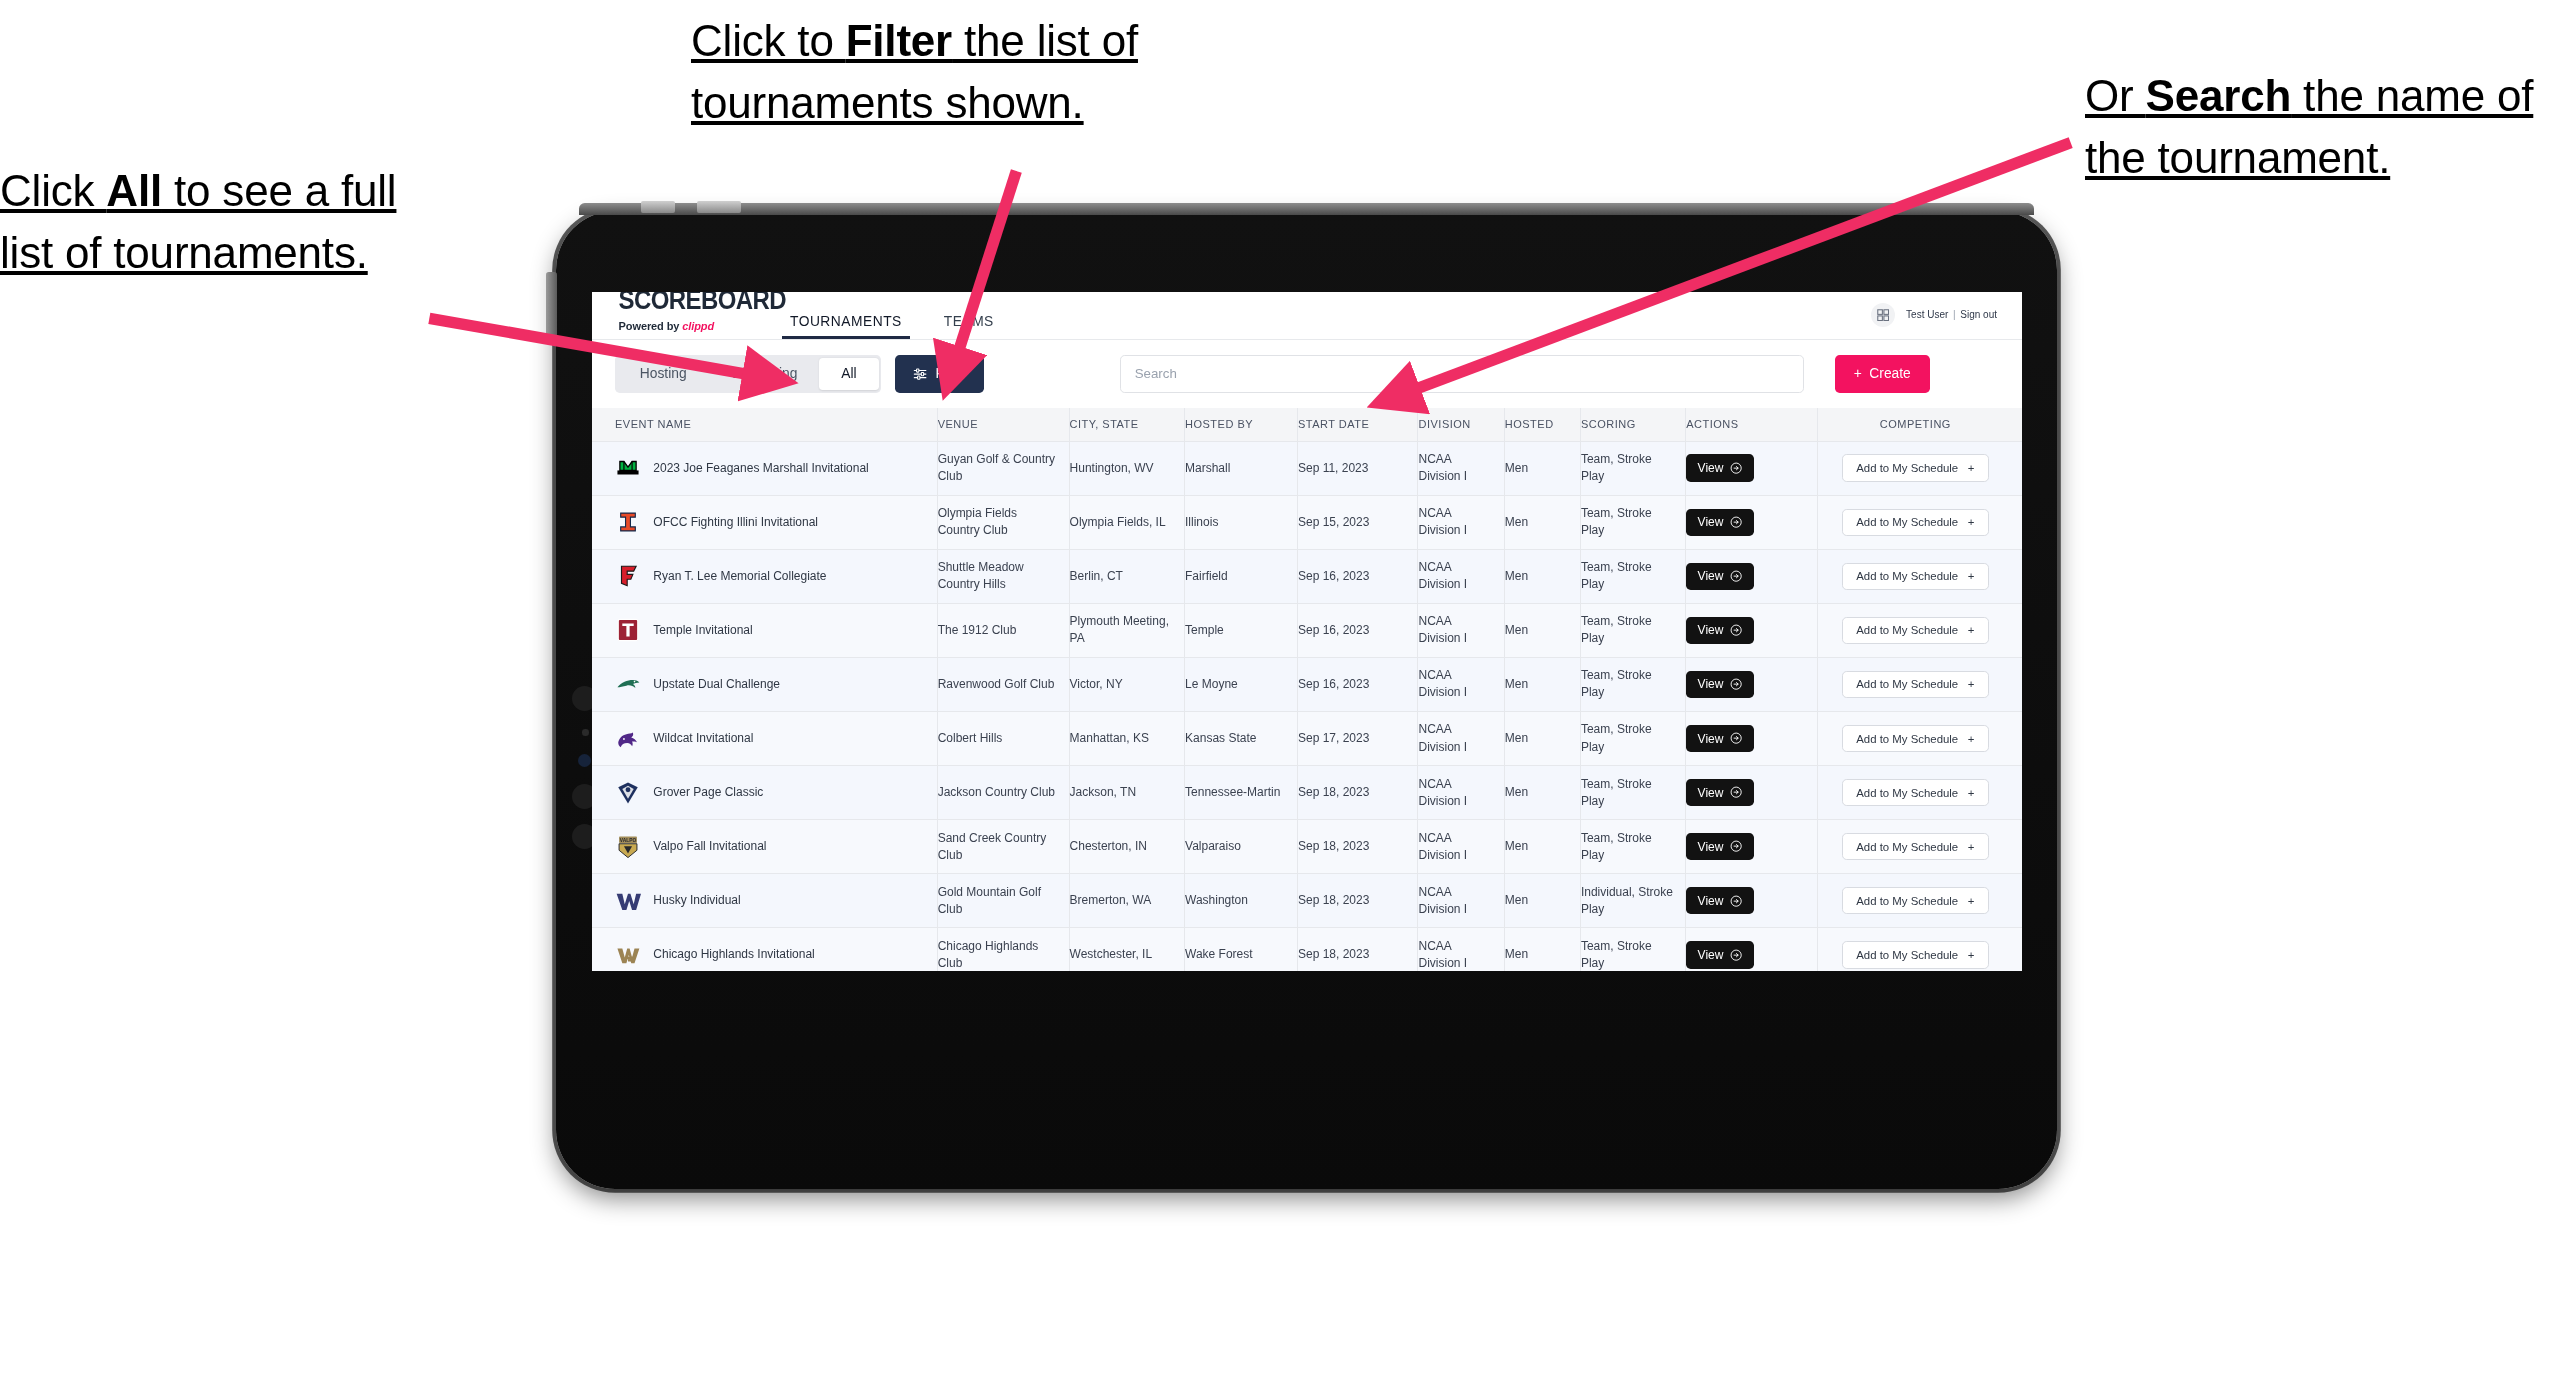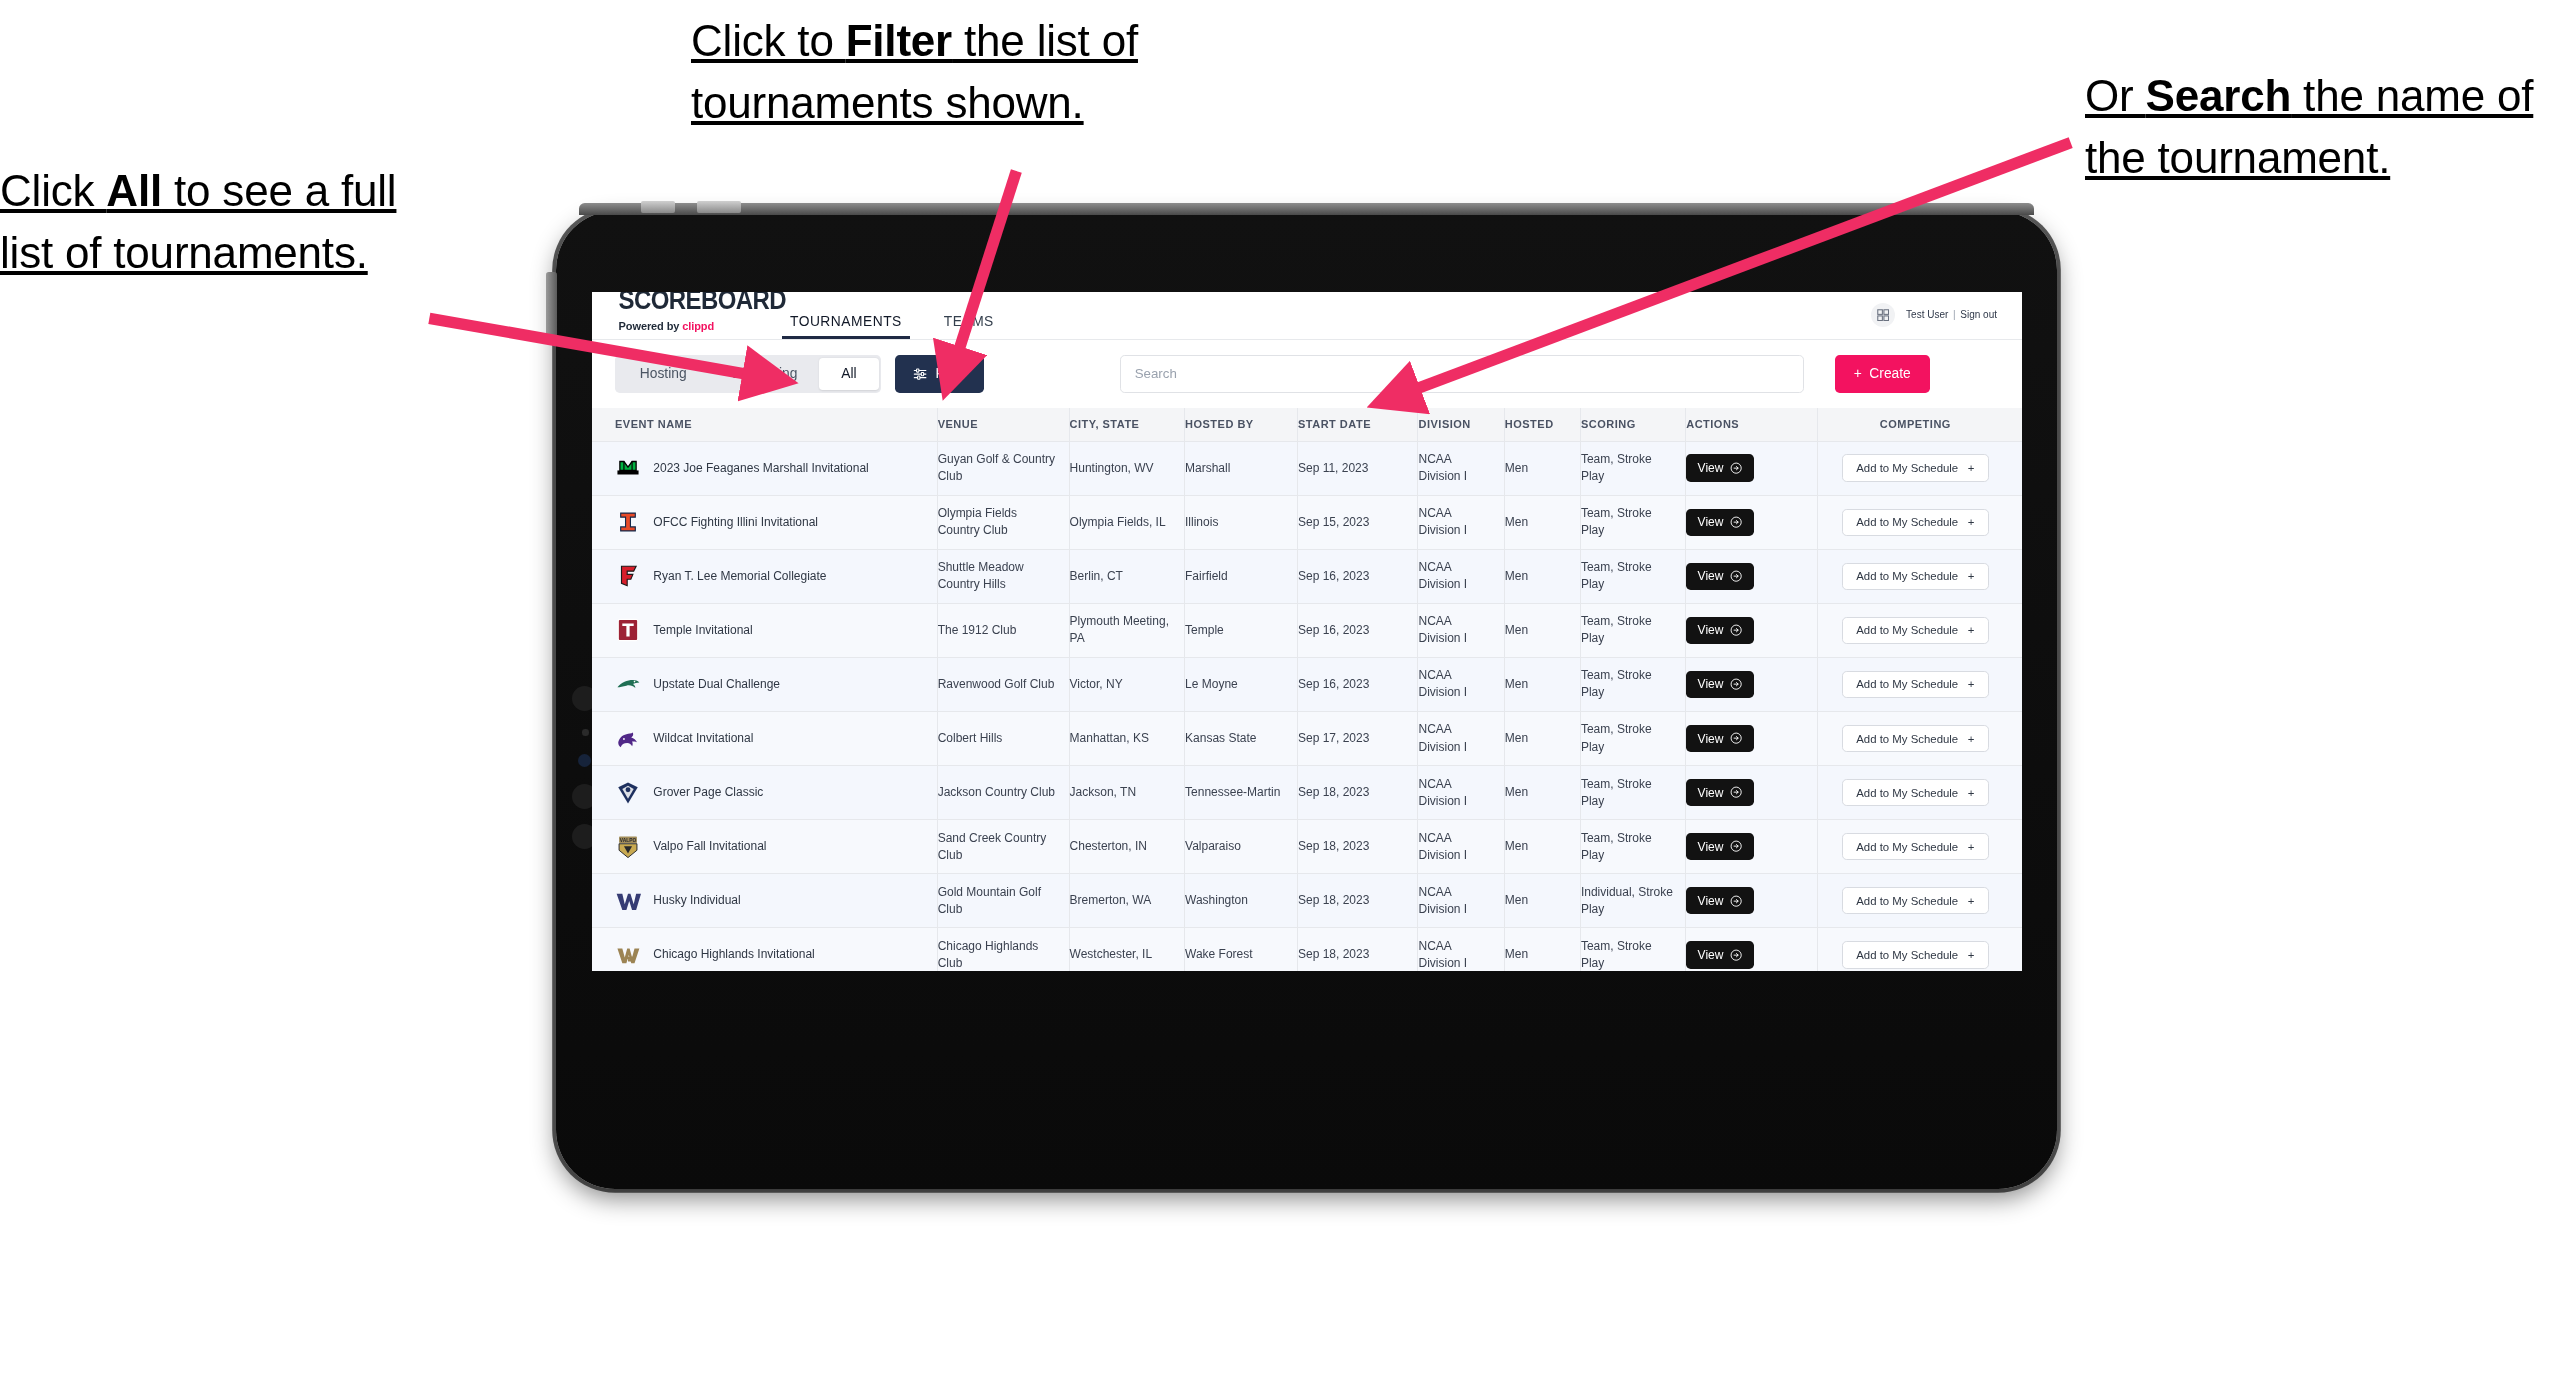--- a/index.html
+++ b/index.html
@@ -72,21 +72,21 @@
     position: relative; height: 47px; background: #ffffff;
     display: flex; align-items: flex-end;
   }
   .brand { padding: 0 0 6.6px 26.6px; width: 177px; flex: none; }
   .brand-word {
     font-size: 24px; font-weight: 800; letter-spacing: -0.6px;
     color: #1f2937; font-family: "Liberation Sans", sans-serif;
     transform: scaleY(1.18); transform-origin: left bottom; line-height: 1;
   }
   .brand-sub { font-size: 11px; font-weight: 700; color: #1f2937; margin-top: 6.6px; letter-spacing: -0.1px;}
-  .brand-sub .pink { color: #f31260; font-weight: 800; }
+  .brand-sub .pink { color: #f31260; font-weight: 800; font-style: italic; }
 
   .nav { display: flex; align-items: flex-end; height: 100%; gap: 0; }
   .nav-tab {
     font-size: 13.8px; letter-spacing: 0.5px; color: #35404e;
     padding: 0 21px 10.4px 21px; position: relative; cursor: pointer;
   }
   .nav-tab.active { color: #111827; }
   .nav-tab.active::after {
     content:""; position: absolute; left: 13.3px; right: 13.3px; bottom: 0;
     height: 2.8px; background: #1f2a44;
@@ -131,21 +131,21 @@
     margin-left: 17px; background: #f31260; color: #ffffff; border: none;
     border-radius: 4.7px; height: 38px; padding: 0 19px; font-size: 13.8px;
     display: flex; align-items: center; gap: 7.6px; cursor: pointer;
     font-family: "Liberation Sans", sans-serif;
   }
 
   
   table.tlist { width: 100%; border-collapse: collapse; table-layout: fixed; }
   table.tlist thead th {
     background: #f4f5f7; color: #4a5263; font-size: 11px; letter-spacing: 0.5px;
-    font-weight: 700; text-align: left; padding: 10.4px 9.5px 10.4px 0;
+    font-weight: 400; text-align: left; padding: 10.4px 9.5px 10.4px 0;
     border-bottom: 0.9px solid #e6e8ec; border-right: 0.9px solid #e6e8ec;
     vertical-align: middle;
   }
   table.tlist thead th:first-child { padding-left: 23px; }
   table.tlist thead th:last-child { border-right: none; text-align: center; }
   table.tlist tbody td {
     font-size: 12px; color: #3b4250; padding: 9.5px 9.5px 9.5px 0;
     border-bottom: 0.9px solid #e6e8ec; border-right: 0.9px solid #e6e8ec;
     vertical-align: middle; background: #f4f7fd; line-height: 1.42;
   }

